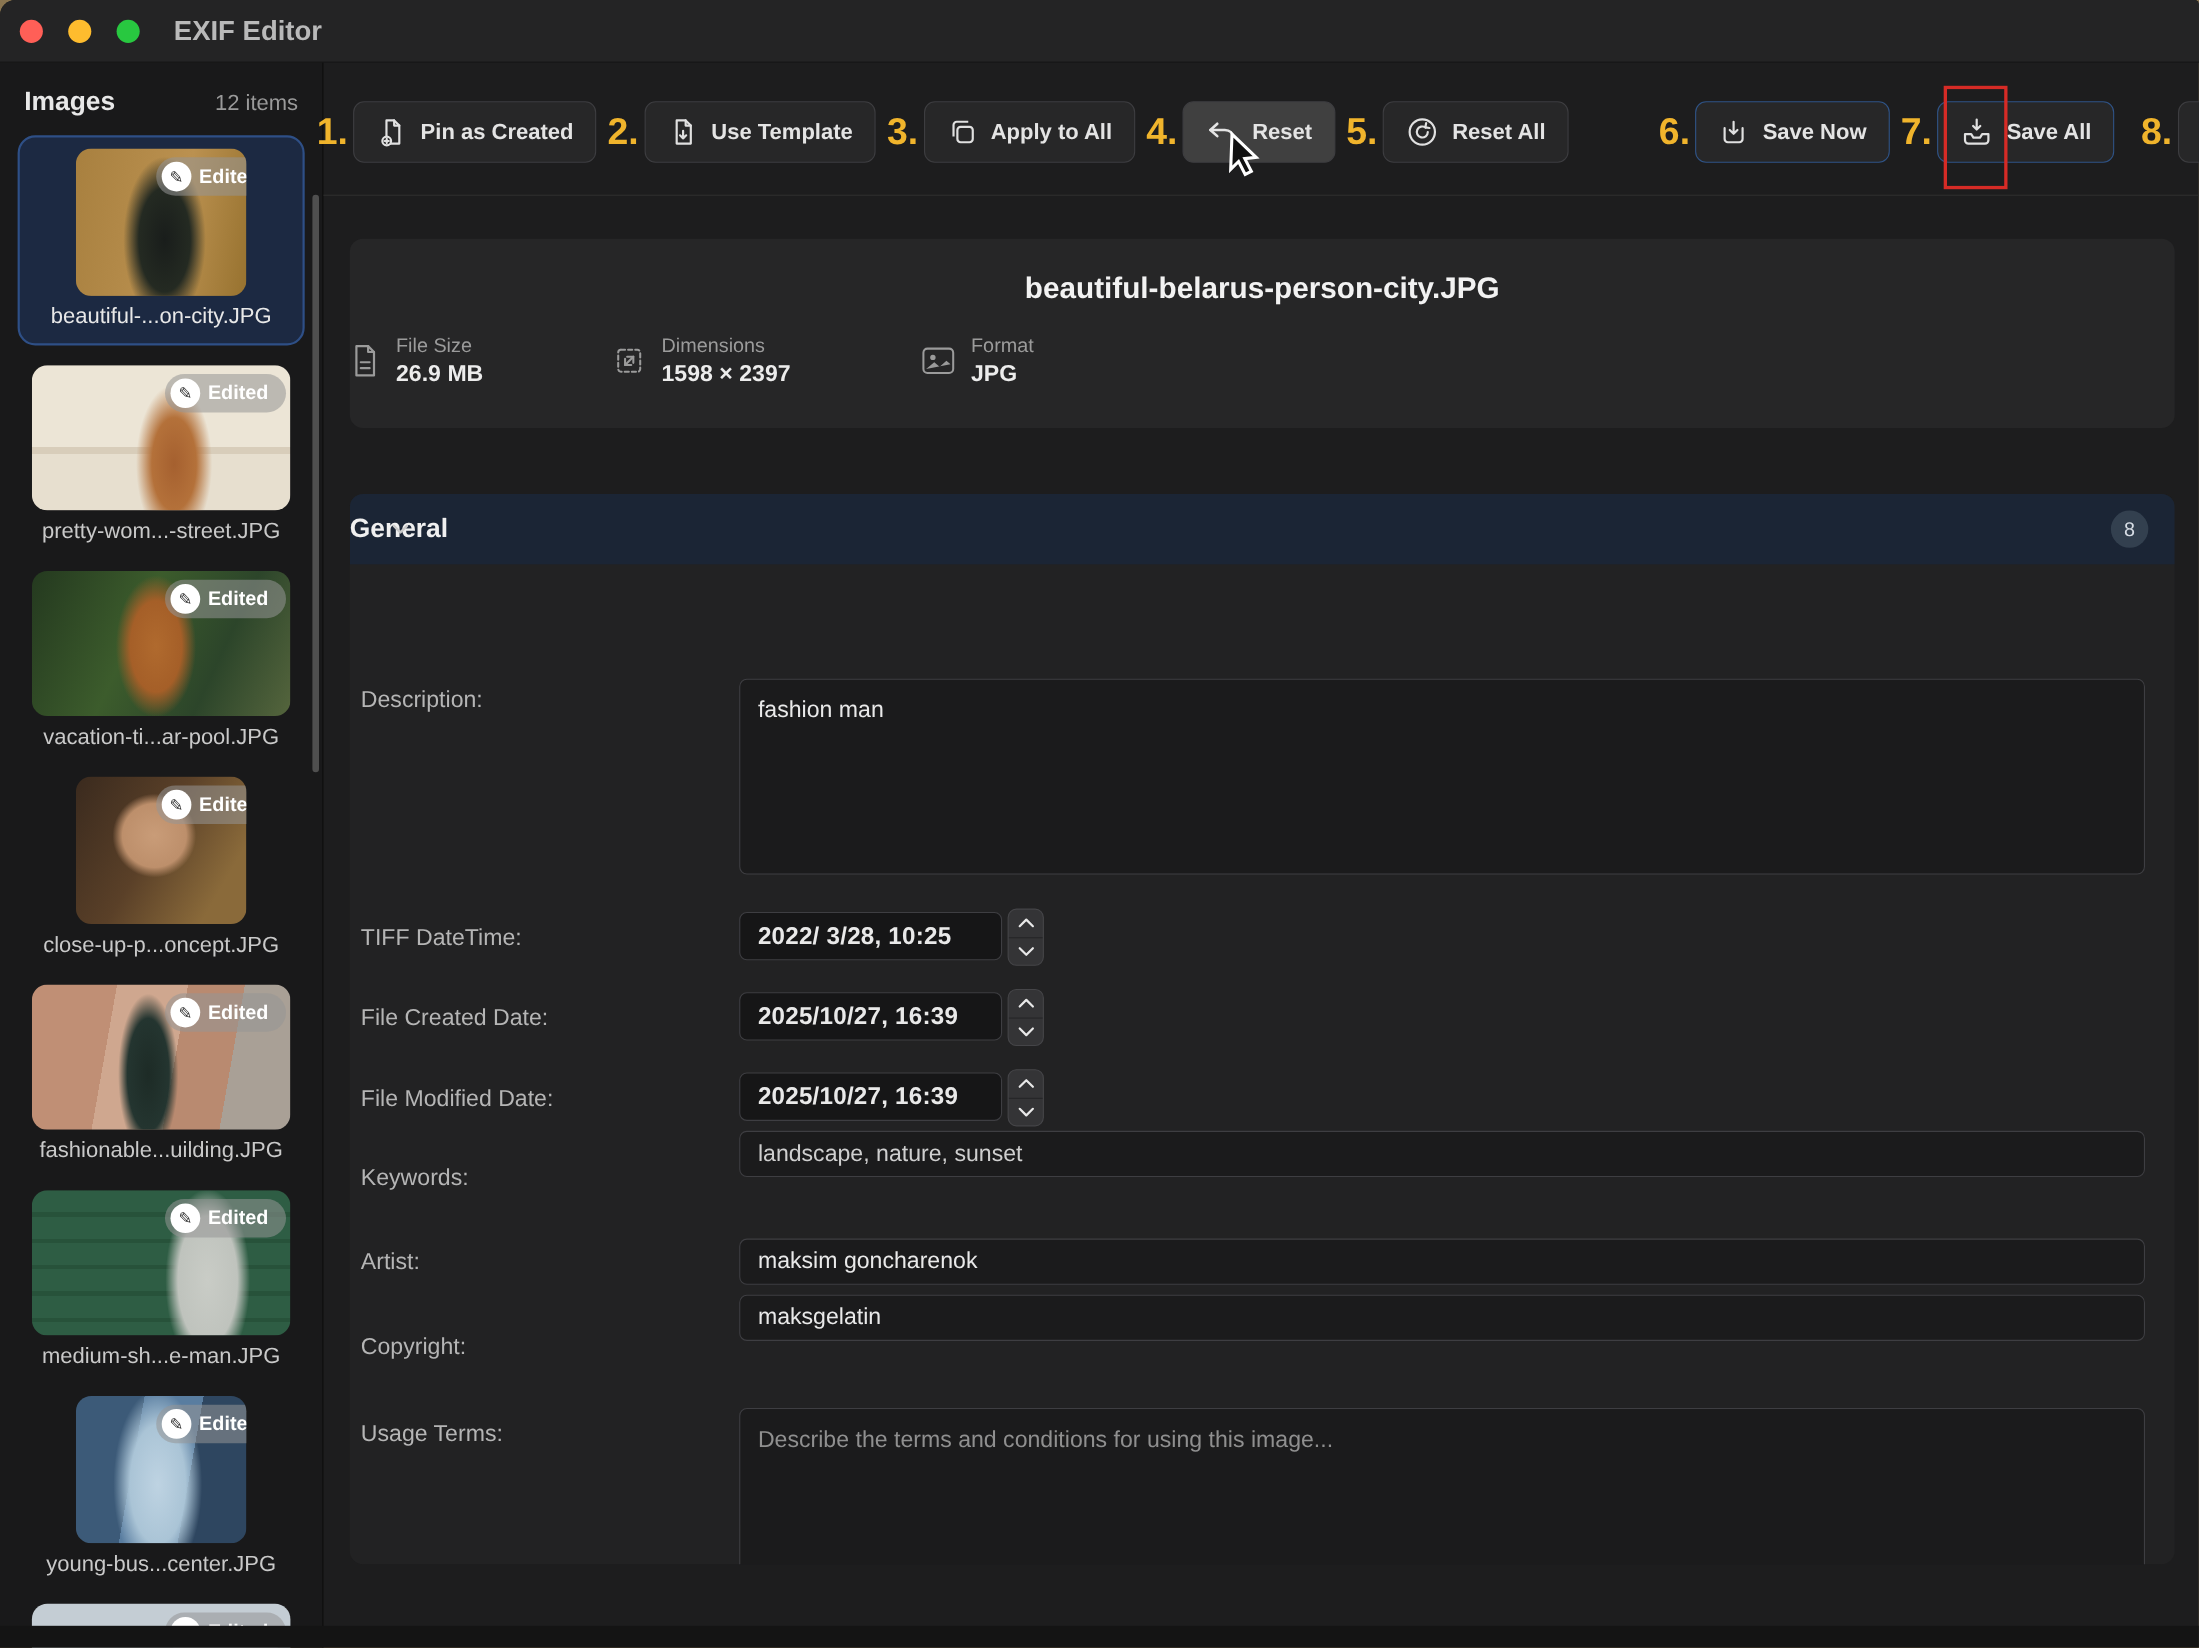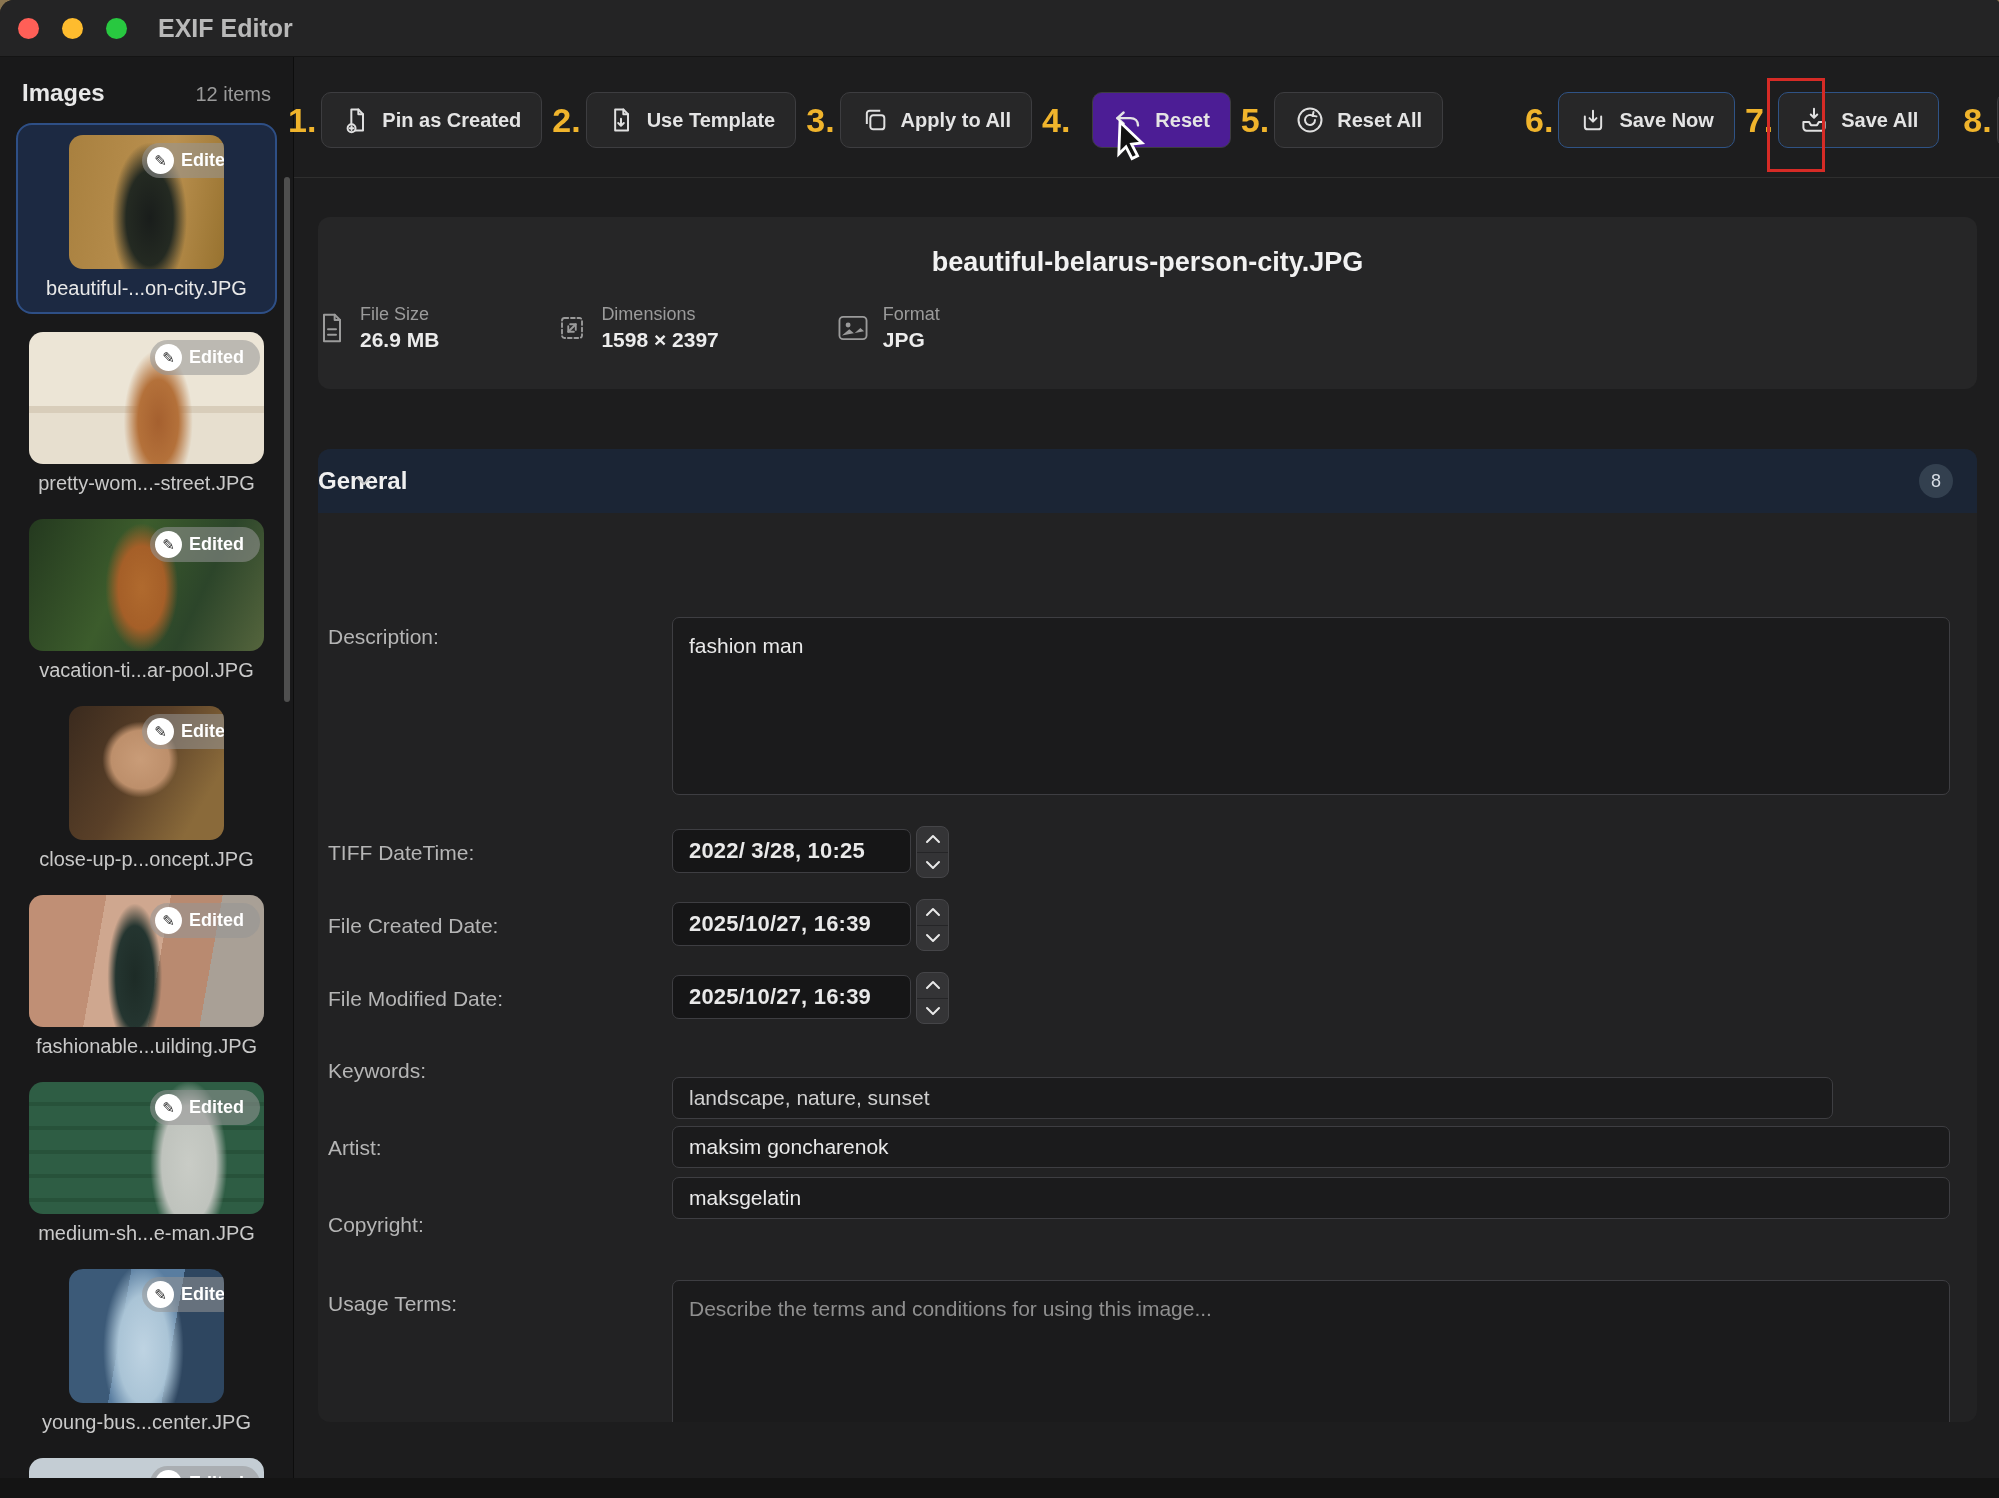--- a/index.html
+++ b/index.html
@@ -40,21 +40,21 @@
   .t6{background:radial-gradient(ellipse 52px 112px at 68% 62%,#c9ccc6 0%,#bfc3bd 52%,rgba(0,0,0,0) 74%),repeating-linear-gradient(180deg,#2e5d44 0 20px,#27523a 20px 24px);}
   .t7{background:radial-gradient(ellipse 56px 120px at 48% 60%,#bed3e2 0%,#aac4d6 45%,rgba(0,0,0,0) 72%),linear-gradient(100deg,#3c5a78 0 35%,#597da0 35% 65%,#2e4660 65%);}
   .t8{background:linear-gradient(#c4cdd4 0 52%,#b9c4cc 52% 60%,#3e5a33 60% 72%,#63894a 72% 100%);}
 
   
   #toolbar{position:absolute;left:288px;top:92px;right:10px;display:flex;align-items:center;gap:10px;z-index:5;}
   .tb-unit{display:flex;align-items:center;gap:5px;}
   .tb-unit.gap-before{margin-left:72px;}
   .mark{font-size:34px;font-weight:bold;color:#f0b42c;line-height:1;}
   .tb-btn{display:flex;align-items:center;gap:12px;height:56px;padding:0 20px;background:#272728;border:1.5px solid #3d3d40;border-radius:10px;color:#e4e4e4;font-size:20px;font-weight:600;cursor:default;white-space:nowrap;}
-  .tb-btn.hovered{background:#4c1d95;margin-left:17px;}
+  .tb-btn.hovered{background:#404040;}
   .tb-btn.accent{border-color:#2f5386;}
   .tb-btn svg{flex:0 0 auto;}
   #toolbar-divider{position:absolute;left:294px;top:177px;right:0;height:1px;background:#2e2e2e;z-index:1;}
 
   
   #tooltip{position:absolute;left:1122px;top:157px;z-index:20;background:#2a2a2b;border:1px solid #434346;border-radius:6px;padding:9px 18px;font-size:20px;color:#ededed;white-space:nowrap;}
   #cursor{position:absolute;left:1112px;top:118px;z-index:40;}
   #annotation-box{position:absolute;left:1767px;top:78px;width:52px;height:88px;border:3px solid #d62b26;z-index:30;}
 
   
@@ -80,21 +80,21 @@
   #desc-field{top:104px;height:178px;width:1278px;}
   #desc-label{top:112px;}
   .date-input{width:239px;height:44px;background:#161617;font-weight:bold;font-size:22px;letter-spacing:0.2px;}
   #tiff-label{top:328px;} #tiff-input{top:316px;}
   #created-label{top:401px;} #created-input{top:389px;}
   #modified-label{top:474px;} #modified-input{top:462px;}
   .stepper{position:absolute;left:598px;width:31px;height:50px;background:#343436;border:1px solid #454548;border-radius:8px;display:flex;flex-direction:column;overflow:hidden;}
   #tiff-stepper{top:313px;} #created-stepper{top:386px;} #modified-stepper{top:459px;}
   .step-btn{flex:1;display:flex;align-items:center;justify-content:center;cursor:default;}
   .step-btn + .step-btn{border-top:1px solid #252527;}
-  #keywords-label{top:546px;} #keywords-input{top:564px;width:1161px;height:42px;color:#cfcfcf;}
+  #keywords-label{top:546px;} #keywords-input{top:515px;width:1278px;height:42px;color:#cfcfcf;}
   #artist-label{top:623px;} #artist-input{top:613px;width:1278px;height:42px;}
   #copyright-label{top:700px;} #copyright-input{top:664px;width:1278px;height:42px;}
   #usage-label{top:779px;} #usage-field{top:767px;height:185px;width:1278px;}
 
   #footer-strip{position:absolute;left:0;bottom:0;width:100%;height:20px;background:#141414;z-index:10;}
   svg{display:block;}
 </style>
 </head>
 <body>
 

